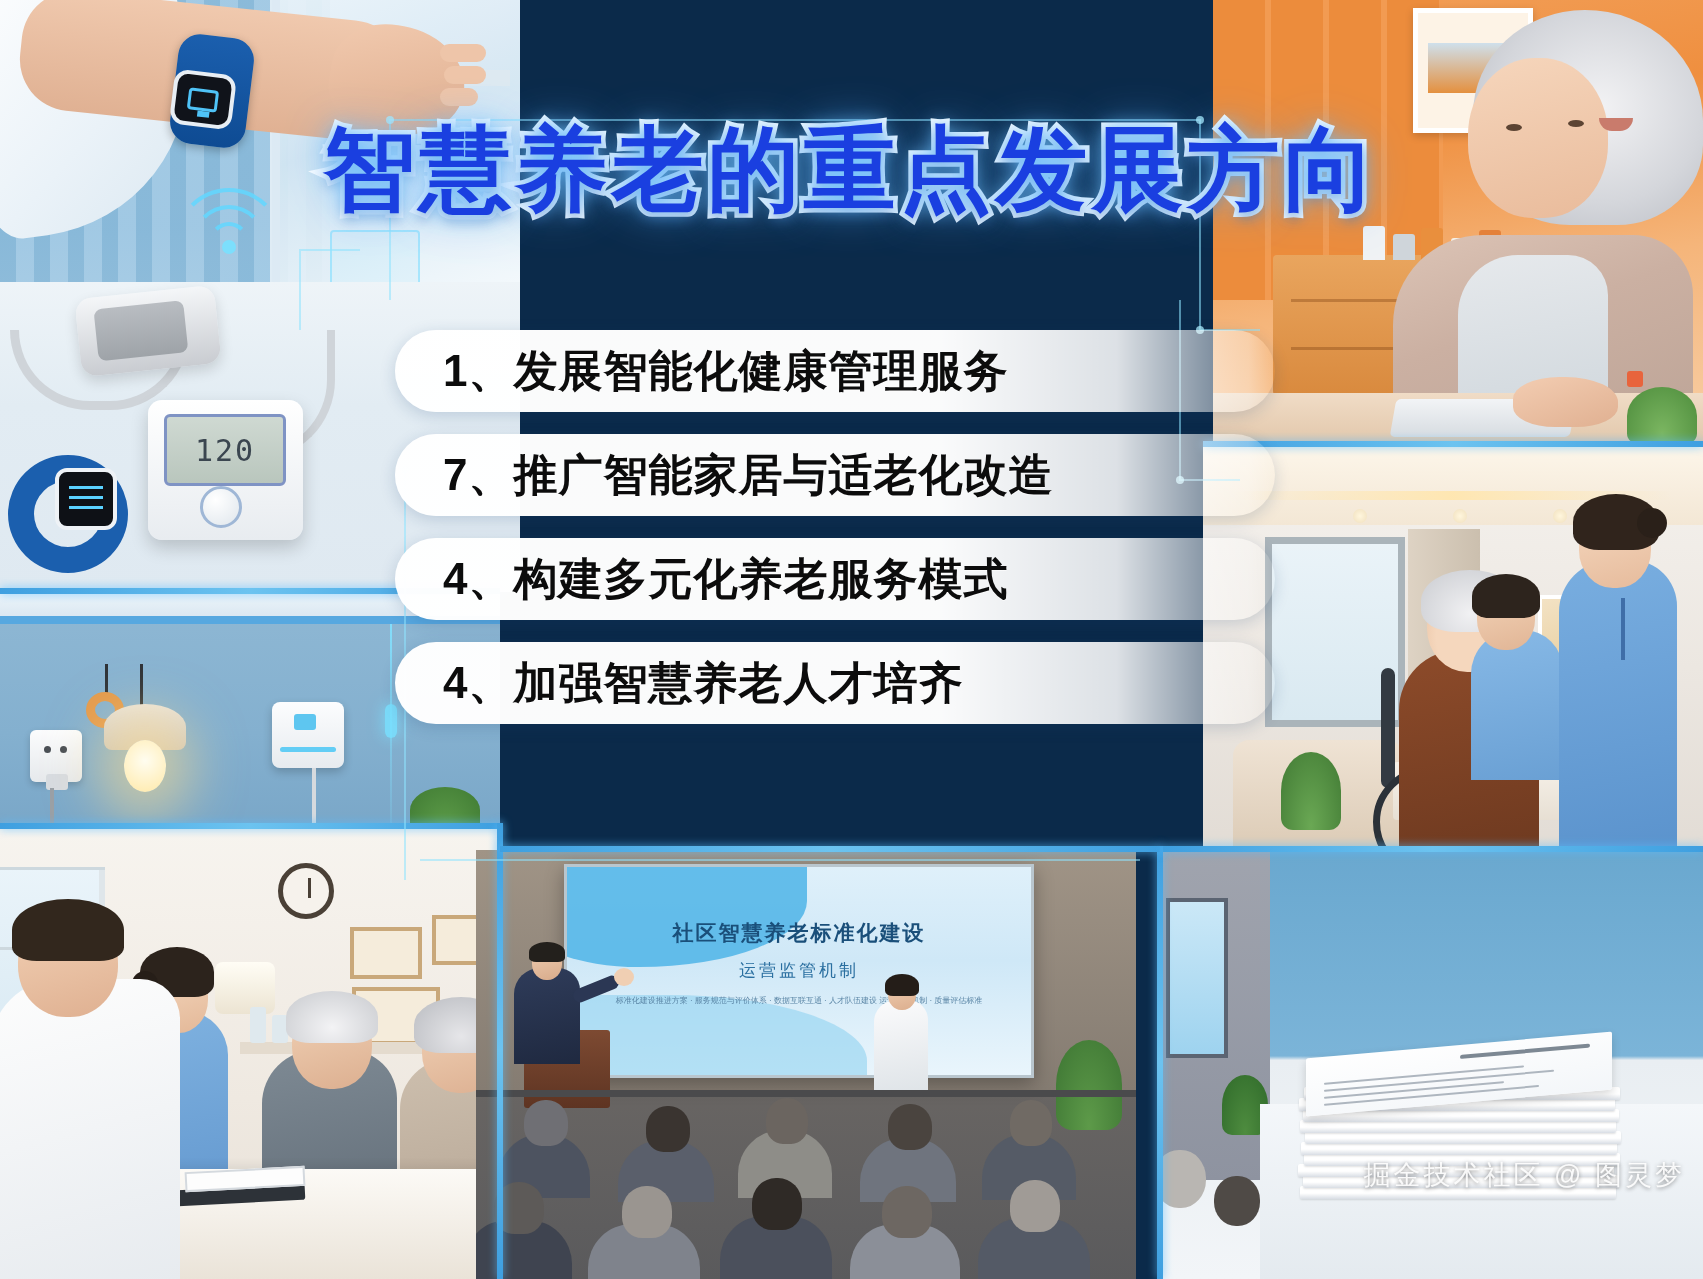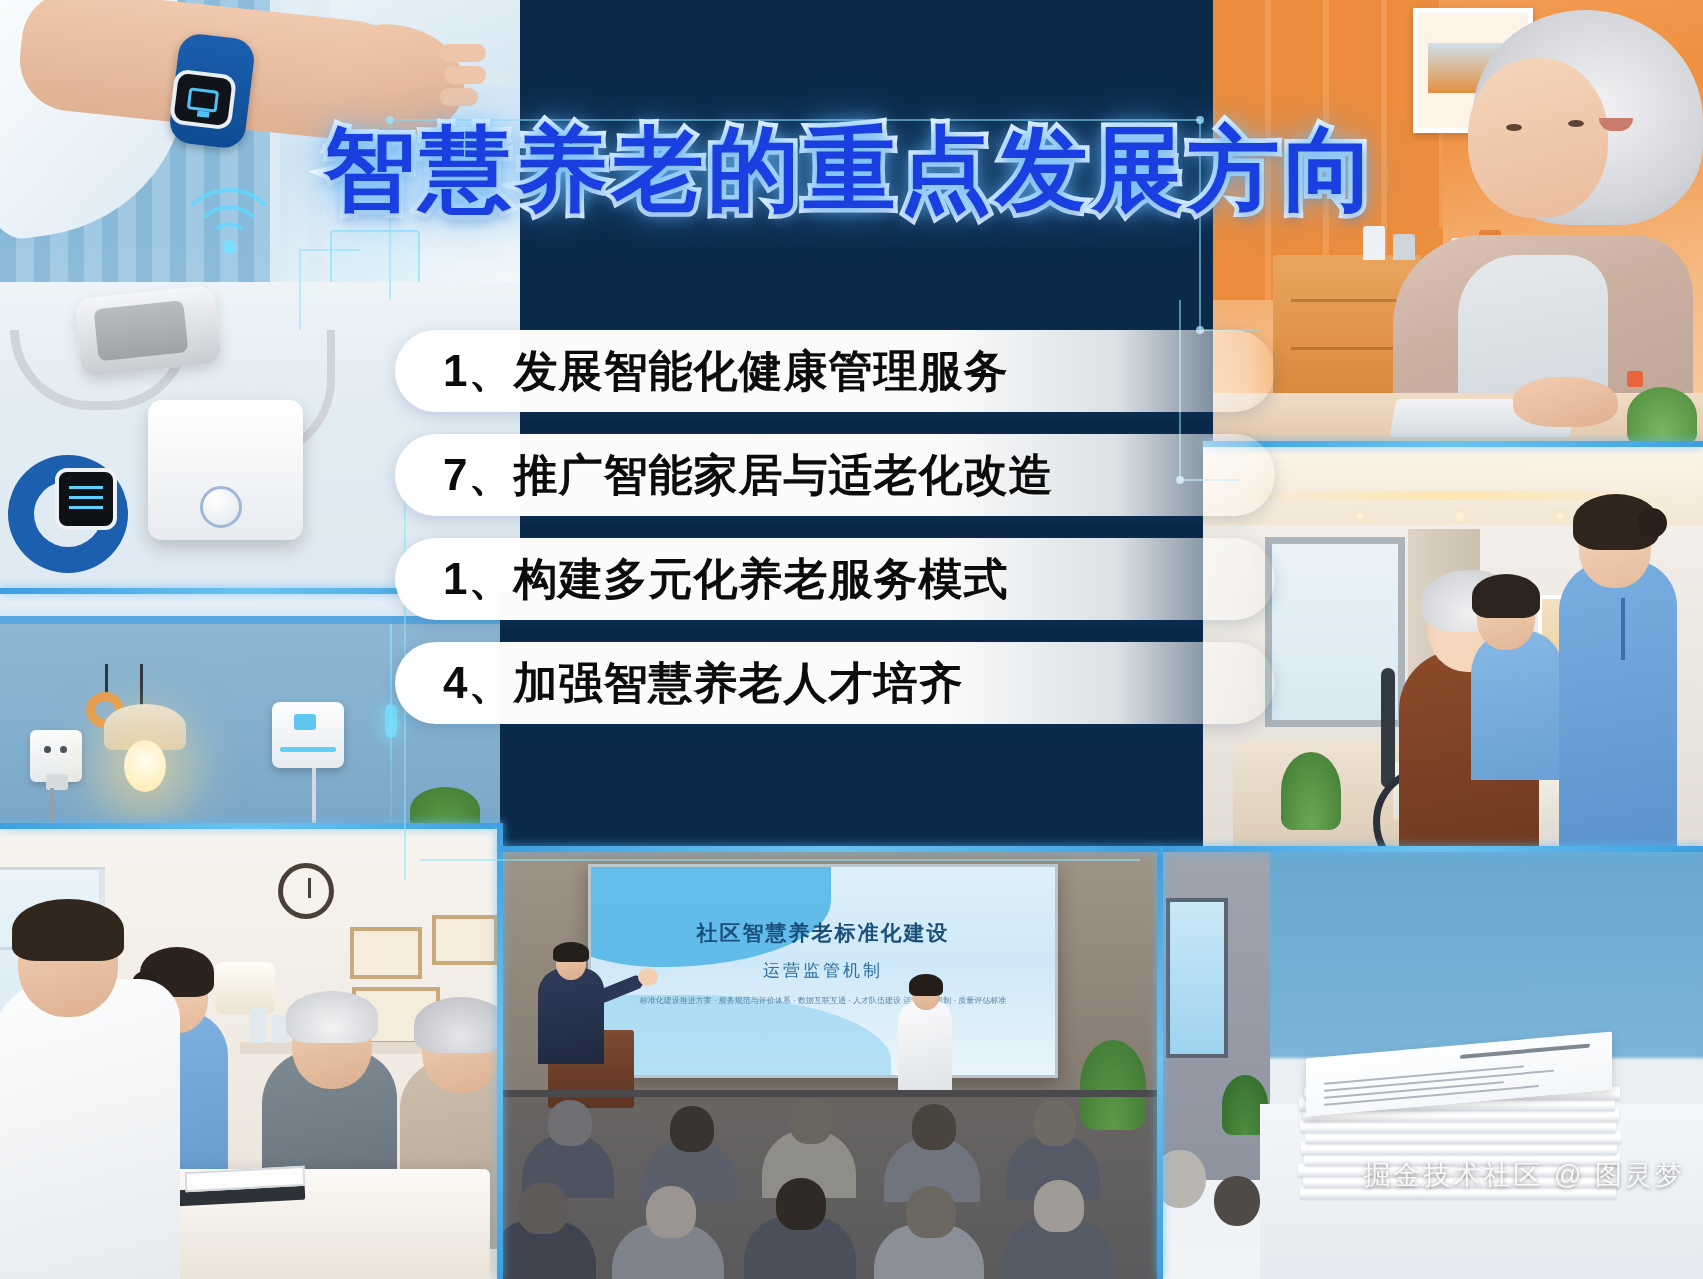--- a/index.html
+++ b/index.html
@@ -257,21 +257,21 @@
     background:radial-gradient(ellipse at 50% 70%,#e6e6e9,#b9bbc0);border-radius:50% 50% 28% 28%;}
   #p-bl .tabletop { position:absolute; left:160px; bottom:0; width:330px; height:110px;
     background:linear-gradient(180deg,#fcfaf6,#eae3d8); border-radius:6px 6px 0 0;
     box-shadow:0 -4px 10px rgba(0,0,0,.07); }
   #p-bl .docs { position:absolute; left:185px; bottom:90px; width:120px; height:20px;
     background:#fdfdfd; border:2px solid #d4d9de; transform:rotate(-3deg); }
   #p-bl .clipb { position:absolute; left:175px; bottom:76px; width:130px; height:16px;
     background:#2d3238; border-radius:3px; transform:rotate(-3deg); }
 
   
-  #p-bc { left:500px; top:850px; width:660px; height:429px;
+  #p-bc { left:476px; top:850px; width:660px; height:429px;
     background:linear-gradient(180deg,#8c8175 0%,#6f6a66 35%,#5a5a5c 100%); }
   #p-bc .wallbg { position:absolute; left:0; top:0; width:100%; height:240px;
     background:linear-gradient(180deg,#a09486,#857c72); }
   #p-bc .screen { position:absolute; left:88px; top:14px; width:470px; height:214px;
     background:linear-gradient(180deg,#dff0fa 0%,#cfe8f7 45%,#e9f5fc 100%);
     border:3px solid #b9c6ce; box-shadow:0 6px 18px rgba(0,0,0,.3); overflow:hidden;}
   #p-bc .screen-wave { position:absolute; left:-40px; top:-10px; width:280px; height:110px;
     background:#4db4e8; border-radius:0 0 60% 40%; opacity:.85; }
   #p-bc .screen-wave2 { position:absolute; left:-30px; bottom:-30px; width:330px; height:110px;
     background:#8fd2f0; border-radius:0 60% 0 0; opacity:.6; }
@@ -405,20 +405,23 @@
     <div class="holo"></div>
     <div class="holo-ripple"></div>
     <div class="holo-ripple2"></div>
     <div class="desk"></div>
     <div class="tube"></div>
     <div class="tube2"></div>
     <div class="cuff">
       <div class="cuff-in"></div>
     </div>
     <div class="bp">
+      <div class="bp-screen">
+        <span class="bp-num">120</span>
+      </div>
       <div class="bp-btn"></div>
     </div>
     <div class="sw-band"></div>
     <div class="sw-face"></div>
   </div>
 
   <div class="panel" id="p-tr">
     <div class="wall-panel"></div>
     <div class="frame"></div>
     <div class="cabinet">
@@ -634,21 +637,21 @@
   <div id="title">智慧养老的重点发展方向</div>
 
   <div id="list">
     <div class="pill" id="pill1">
       <span class="pill-text">1、发展智能化健康管理服务</span>
     </div>
     <div class="pill" id="pill2">
       <span class="pill-text">7、推广智能家居与适老化改造</span>
     </div>
     <div class="pill" id="pill3">
-      <span class="pill-text">1、构建多元化养老服务模式</span>
+      <span class="pill-text">4、构建多元化养老服务模式</span>
     </div>
     <div class="pill" id="pill4">
       <span class="pill-text">4、加强智慧养老人才培齐</span>
     </div>
   </div>
 
   <div id="watermark">掘金技术社区 @ 图灵梦</div>
 
 </div>
 

